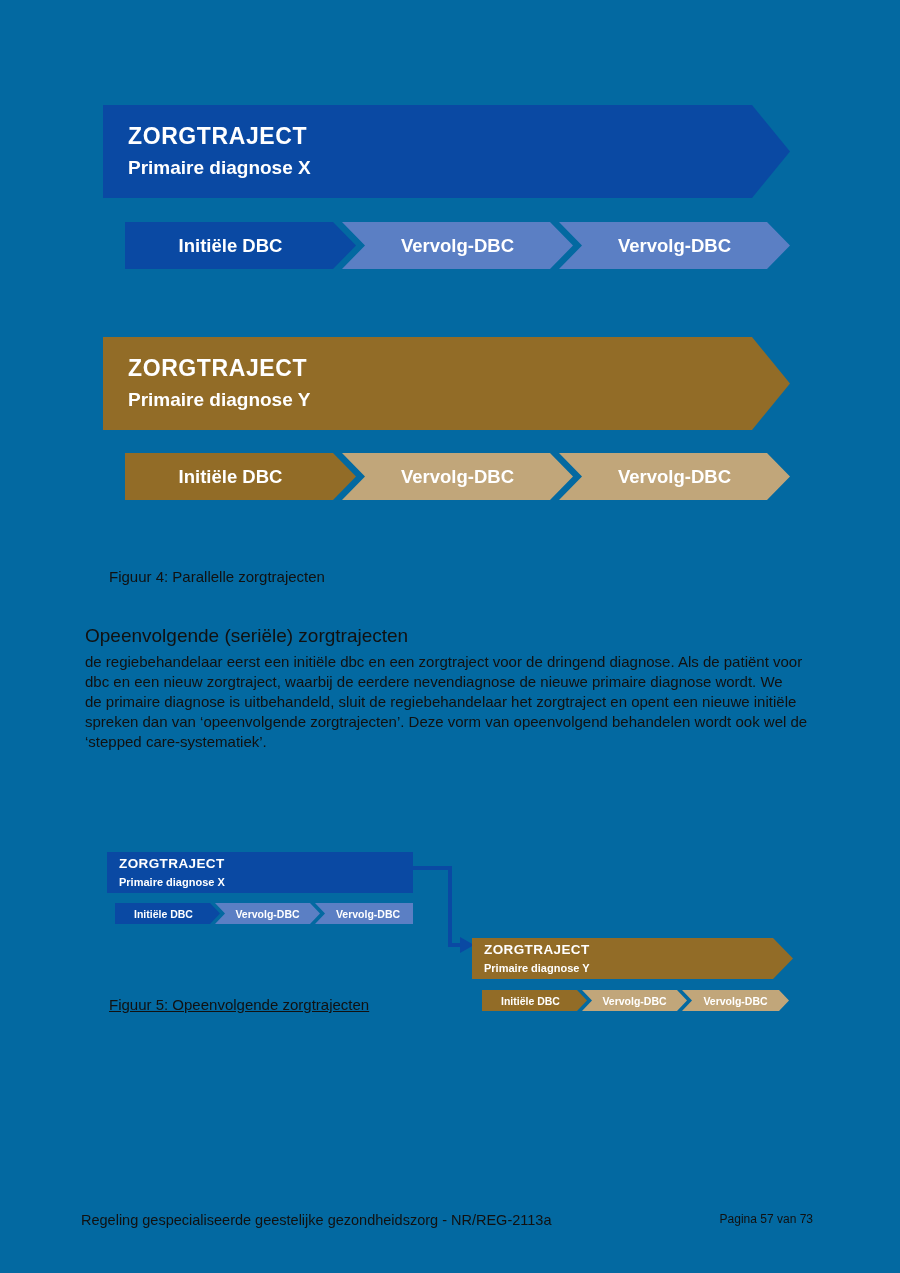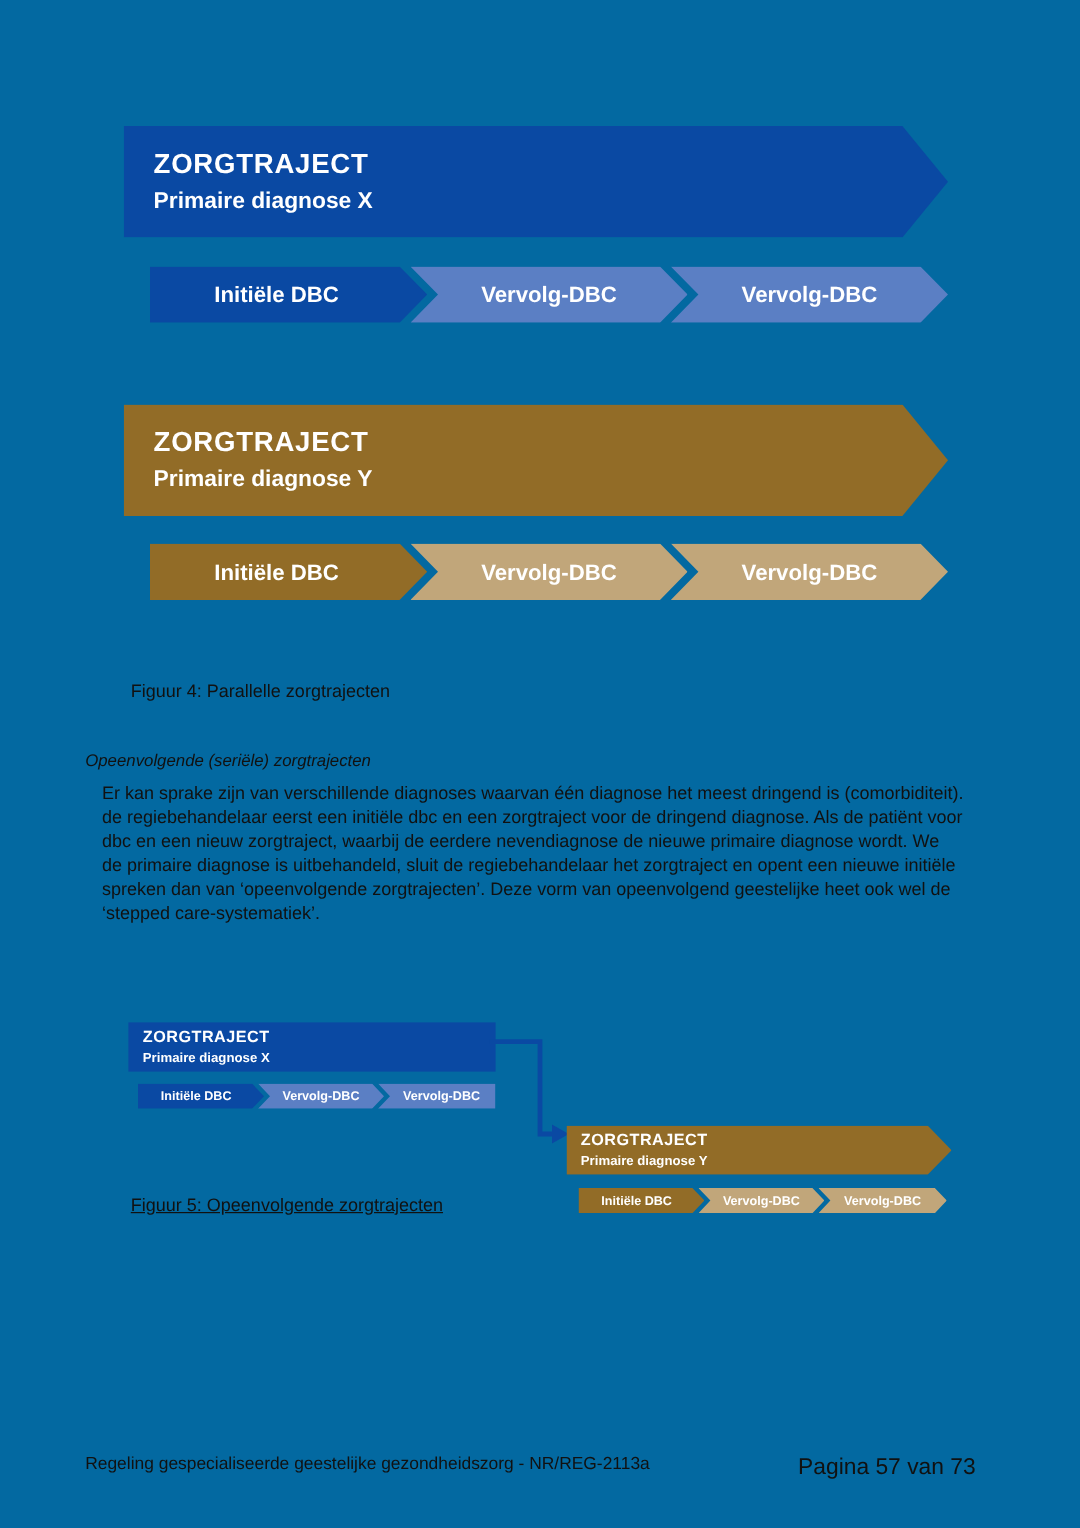--- a/index.html
+++ b/index.html
@@ -27,25 +27,25 @@
   .banner-small .b-title{font-size:13.5px;font-weight:bold;letter-spacing:.4px;line-height:1.1;margin-bottom:4px;}
   .banner-small .b-sub{font-size:11px;font-weight:bold;line-height:1.1;}
   .clip-pt20{clip-path:polygon(0 0,calc(100% - 20px) 0,100% 50%,calc(100% - 20px) 100%,0 100%);}
   .dbc-sm{position:absolute;height:21px;display:flex;align-items:center;justify-content:center;
     color:#fff;font-weight:bold;font-size:10.5px;box-sizing:border-box;}
   .clip-pt10{clip-path:polygon(0 0,calc(100% - 10px) 0,100% 50%,calc(100% - 10px) 100%,0 100%);padding-right:8px;}
   .clip-nt-pt10{clip-path:polygon(0 0,calc(100% - 10px) 0,100% 50%,calc(100% - 10px) 100%,0 100%,10px 50%);padding-left:5px;padding-right:5px;}
   .clip-nt-flat10{clip-path:polygon(0 0,100% 0,100% 100%,0 100%,10px 50%);padding-left:8px;}
   
   .caption{position:absolute;left:85px;font-size:15px;color:#111;margin-left:24px;}
-  .section-heading{position:absolute;left:71px;top:625px;font-size:14px;font-style:italic;color:#111;}
+  .section-heading{position:absolute;left:85px;top:625px;font-size:19px;color:#111;}
   .paragraph{position:absolute;left:85px;top:652px;font-size:15px;line-height:19.9px;color:#111;}
   .paragraph div{white-space:nowrap;}
-  .footer-left{position:absolute;left:71px;top:1212px;font-size:14.5px;color:#111;}
-  .footer-right{position:absolute;right:87px;top:1212px;font-size:19px;color:#111;}
+  .footer-left{position:absolute;left:81px;top:1212px;font-size:14.5px;color:#111;}
+  .footer-right{position:absolute;right:87px;top:1212px;font-size:12px;color:#111;}
   .connector{position:absolute;left:408px;top:858px;}
 </style>
 </head>
 <body>
 
 <div class="page">
 
   <div class="banner banner-big bg-blue" style="top:105px;">
     <div class="b-title">ZORGTRAJECT</div>
     <div class="b-sub">Primaire diagnose X</div>
@@ -74,25 +74,24 @@
   </div>
   <div class="dbc bg-tan clip-nt-pt23" style="left:559px;top:453px;">
     <span>Vervolg-DBC</span>
   </div>
 
   <div class="caption" style="top:568px;">Figuur 4: Parallelle zorgtrajecten</div>
 
   <div class="section-heading">Opeenvolgende (seriële) zorgtrajecten</div>
 
   <div class="paragraph">
-    <div>Er kan sprake zijn van verschillende diagnoses waarvan één diagnose het meest dringend is (comorbiditeit).</div>
     <div>de regiebehandelaar eerst een initiële dbc en een zorgtraject voor de dringend diagnose. Als de patiënt voor</div>
     <div>dbc en een nieuw zorgtraject, waarbij de eerdere nevendiagnose de nieuwe primaire diagnose wordt. We</div>
     <div>de primaire diagnose is uitbehandeld, sluit de regiebehandelaar het zorgtraject en opent een nieuwe initiële</div>
-    <div>spreken dan van ‘opeenvolgende zorgtrajecten’. Deze vorm van opeenvolgend geestelijke heet ook wel de</div>
+    <div>spreken dan van ‘opeenvolgende zorgtrajecten’. Deze vorm van opeenvolgend behandelen wordt ook wel de</div>
     <div>‘stepped care-systematiek’.</div>
   </div>
 
   <div class="banner banner-small bg-blue" style="left:107px;top:852px;width:306px;height:41px;">
     <div class="b-title">ZORGTRAJECT</div>
     <div class="b-sub">Primaire diagnose X</div>
   </div>
 
   <div class="dbc-sm bg-blue clip-pt10" style="left:115px;top:903px;width:105px;">
     <span>Initiële DBC</span>

